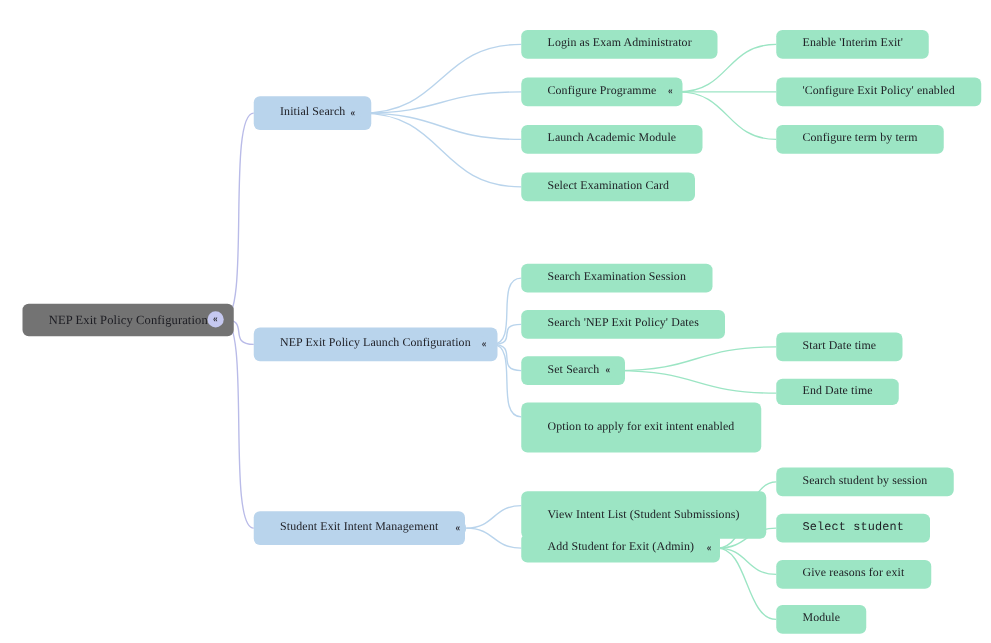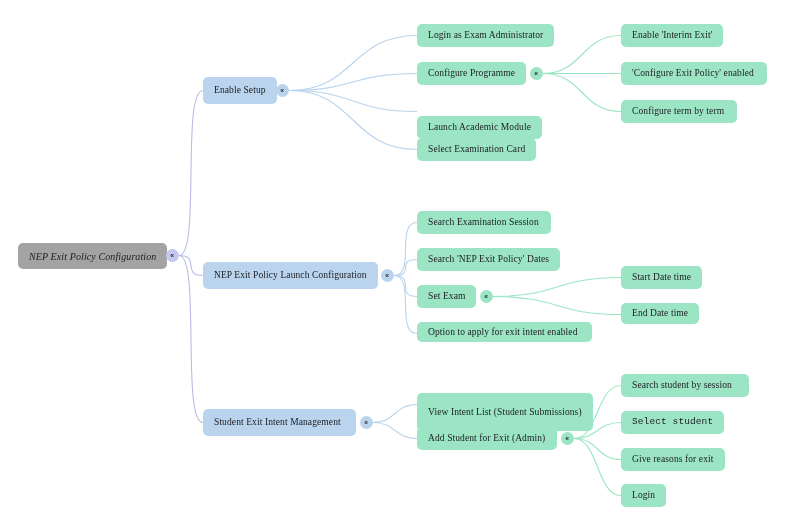--- a/index.html
+++ b/index.html
@@ -27,31 +27,30 @@
     width: 793px;
     height: 514px;
     pointer-events: none;
   }
   .mm-node {
     position: absolute;
     box-sizing: border-box;
     display: flex;
     align-items: center;
     border-radius: 5px;
-    padding: 0 11px;
+    padding: 0 21px;
     font-size: 9.5px;
     line-height: 1.1;
     color: #1c1c22;
     white-space: nowrap;
     letter-spacing: 0.1px;
   }
   .mm-node.level-0 {
-    background: #a3a3a3;
+    background: #737373;
     font-size: 10px;
-    font-style: italic;
   }
   .mm-node.level-1 {
     background: #b9d4ec;
   }
   .mm-node.level-2,
   .mm-node.level-3 {
     background: #9ce5c4;
   }
   .mm-toggle {
     position: absolute;
@@ -100,54 +99,54 @@
       <path d="M574,438.5 C598.44,438.5 596.56,385.5 621,385.5" fill="none" stroke="#9ce5c4" stroke-width="1.1"></path>
       <path d="M574,438.5 C598.44,438.5 596.56,422.5 621,422.5" fill="none" stroke="#9ce5c4" stroke-width="1.1"></path>
       <path d="M574,438.5 C598.44,438.5 596.56,459.5 621,459.5" fill="none" stroke="#9ce5c4" stroke-width="1.1"></path>
       <path d="M574,438.5 C598.44,438.5 596.56,495.5 621,495.5" fill="none" stroke="#9ce5c4" stroke-width="1.1"></path>
     </svg>
   <div id="node-layer">
       <div class="mm-node level-0" style="left: 18px; top: 243px; min-width: 146px; height: 26px;">NEP Exit Policy Configuration</div>
       <div class="mm-toggle tone-root" style="left: 166px; top: 249px;">
         <span>«</span>
       </div>
-      <div class="mm-node level-1" style="left: 203px; top: 77px; min-width: 69px; height: 27px;">Enable Setup</div>
+      <div class="mm-node level-1" style="left: 203px; top: 77px; min-width: 69px; height: 27px;">Initial Search</div>
       <div class="mm-toggle tone-blue" style="left: 276px; top: 84px;">
         <span>«</span>
       </div>
       <div class="mm-node level-2" style="left: 417px; top: 24px; min-width: 136px; height: 23px;">Login as Exam Administrator</div>
       <div class="mm-node level-2" style="left: 417px; top: 62px; min-width: 108px; height: 23px;">Configure Programme</div>
       <div class="mm-toggle tone-green" style="left: 530px; top: 67px;">
         <span>«</span>
       </div>
       <div class="mm-node level-3" style="left: 621px; top: 24px; min-width: 101px; height: 23px;">Enable 'Interim Exit'</div>
       <div class="mm-node level-3" style="left: 621px; top: 62px; min-width: 146px; height: 23px;">'Configure Exit Policy' enabled</div>
       <div class="mm-node level-3" style="left: 621px; top: 100px; min-width: 116px; height: 23px;">Configure term by term</div>
-      <div class="mm-node level-2" style="left: 417px; top: 100px; min-width: 125px; height: 23px; margin-top: 16px;">Launch Academic Module</div>
+      <div class="mm-node level-2" style="left: 417px; top: 100px; min-width: 125px; height: 23px;">Launch Academic Module</div>
       <div class="mm-node level-2" style="left: 417px; top: 138px; min-width: 119px; height: 23px;">Select Examination Card</div>
       <div class="mm-node level-1" style="left: 203px; top: 262px; min-width: 174px; height: 27px;">NEP Exit Policy Launch Configuration</div>
       <div class="mm-toggle tone-blue" style="left: 381px; top: 269px;">
         <span>«</span>
       </div>
       <div class="mm-node level-2" style="left: 417px; top: 211px; min-width: 134px; height: 23px;">Search Examination Session</div>
       <div class="mm-node level-2" style="left: 417px; top: 248px; min-width: 137px; height: 23px;">Search 'NEP Exit Policy' Dates</div>
-      <div class="mm-node level-2" style="left: 417px; top: 285px; min-width: 55px; height: 23px;">Set Exam</div>
+      <div class="mm-node level-2" style="left: 417px; top: 285px; min-width: 55px; height: 23px;">Set Search</div>
       <div class="mm-toggle tone-green" style="left: 480px; top: 290px;">
         <span>«</span>
       </div>
       <div class="mm-node level-3" style="left: 621px; top: 266px; min-width: 81px; height: 23px;">Start Date time</div>
       <div class="mm-node level-3" style="left: 621px; top: 303px; min-width: 76px; height: 21px;">End Date time</div>
-      <div class="mm-node level-2" style="left: 417px; top: 322px; min-width: 175px; height: 20px;">Option to apply for exit intent enabled</div>
+      <div class="mm-node level-2" style="left: 417px; top: 322px; min-width: 175px; height: 40px;">Option to apply for exit intent enabled</div>
       <div class="mm-node level-1" style="left: 203px; top: 409px; min-width: 153px; height: 27px;">Student Exit Intent Management</div>
       <div class="mm-toggle tone-blue" style="left: 360px; top: 416px;">
         <span>«</span>
       </div>
       <div class="mm-node level-2" style="left: 417px; top: 393px; min-width: 174px; height: 38px;">View Intent List (Student Submissions)</div>
       <div class="mm-node level-2" style="left: 417px; top: 427px; min-width: 140px; height: 23px;">Add Student for Exit (Admin)</div>
       <div class="mm-toggle tone-green" style="left: 561px; top: 432px;">
         <span>«</span>
       </div>
       <div class="mm-node level-3" style="left: 621px; top: 374px; min-width: 128px; height: 23px;">Search student by session</div>
       <div class="mm-node level-3" style="left: 621px; top: 411px; min-width: 76px; height: 23px; font-family: Liberation Mono, monospace;">Select student</div>
       <div class="mm-node level-3" style="left: 621px; top: 448px; min-width: 103px; height: 23px;">Give reasons for exit</div>
-      <div class="mm-node level-3" style="left: 621px; top: 484px; min-width: 44px; height: 23px;">Login</div>
+      <div class="mm-node level-3" style="left: 621px; top: 484px; min-width: 44px; height: 23px;">Module</div>
     </div>
 </div>
 
 </body></html>

